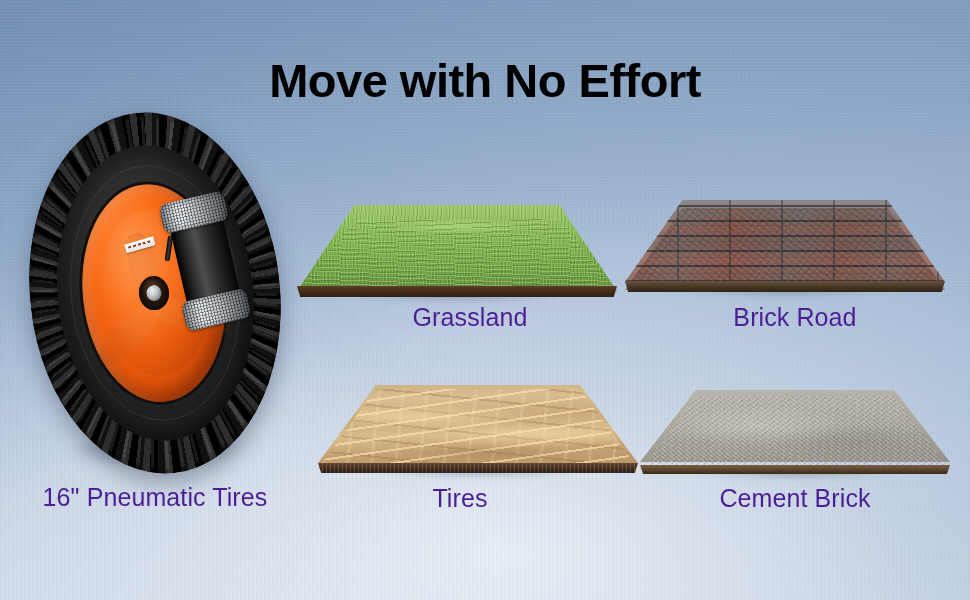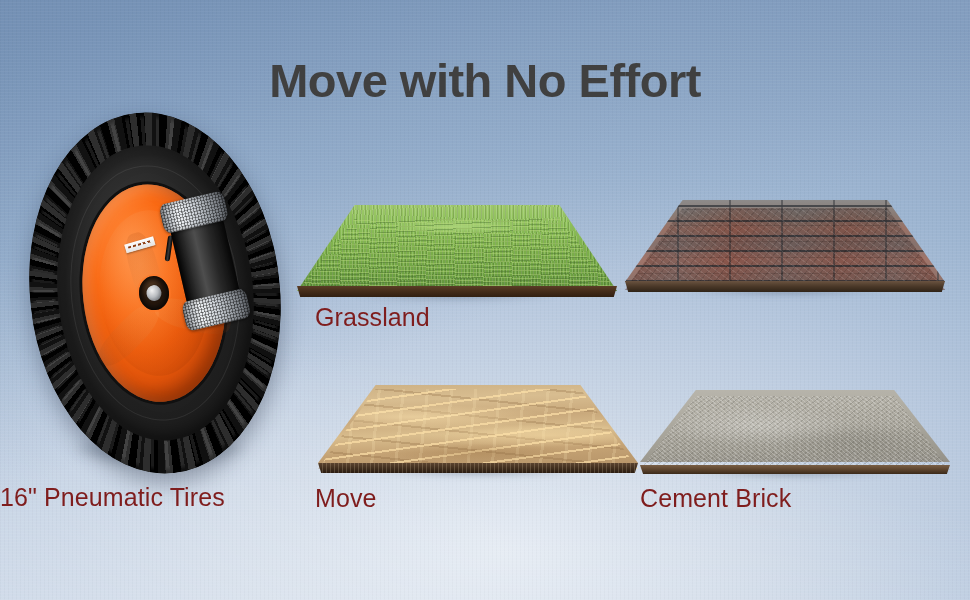--- a/index.html
+++ b/index.html
@@ -39,36 +39,37 @@
       repeating-linear-gradient(90deg, rgba(0,0,0,.12) 0 1px, rgba(0,0,0,0) 1px 4px);
   }
 
   
   .headline {
     position: absolute;
     top: 56px;
     left: 0;
     width: 970px;
     text-align: center;
-    color: #404040;
+    color: #000000;
     font-size: 47px;
     font-weight: bold;
     letter-spacing: -0.5px;
     line-height: 1.05;
     white-space: nowrap;
   }
 
   
   .caption {
     position: absolute;
-    color: #7f1d1d;
+    color: #4c1d95;
     font-size: 25px;
     font-weight: normal;
     letter-spacing: .1px;
     white-space: nowrap;
+    text-align: center;
   }
   .cap-tire    { top: 483px; left: 0;    width: 310px; }
   .cap-grass   { top: 303px; left: 315px; width: 310px; }
   .cap-brick   { top: 303px; left: 640px; width: 310px; }
   .cap-sand    { top: 484px; left: 315px; width: 290px; }
   .cap-cement  { top: 484px; left: 640px; width: 310px; }
 
   
   .wheel-wrap {
     position: absolute;
@@ -461,29 +462,30 @@
   </div>
   <div class="caption cap-grass">Grassland</div>
 
   <div class="slab brick-wrap">
     <div class="shadow" style="bottom:0px"></div>
     <div class="top brick-top"></div>
     <div class="brick-tint"></div>
     <div class="brick-speck"></div>
     <div class="edge brick-edge"></div>
   </div>
+  <div class="caption cap-brick">Brick Road</div>
 
   <div class="slab sand-wrap">
     <div class="shadow" style="bottom:0px"></div>
     <div class="top sand-top"></div>
     <div class="sand-ripple"></div>
     <div class="sand-ripple2"></div>
     <div class="edge sand-edge"></div>
   </div>
-  <div class="caption cap-sand">Move</div>
+  <div class="caption cap-sand">Tires</div>
 
   <div class="slab cement-wrap">
     <div class="shadow" style="bottom:0px"></div>
     <div class="top cement-top"></div>
     <div class="cement-grain"></div>
     <div class="edge cement-edge"></div>
   </div>
   <div class="caption cap-cement">Cement Brick</div>
 
 </div>

